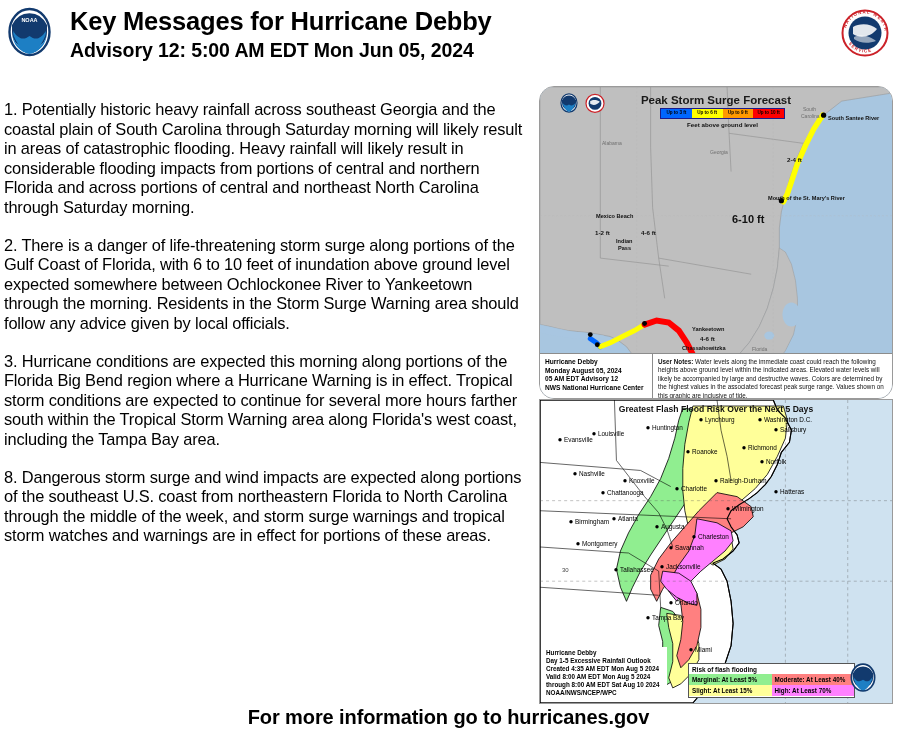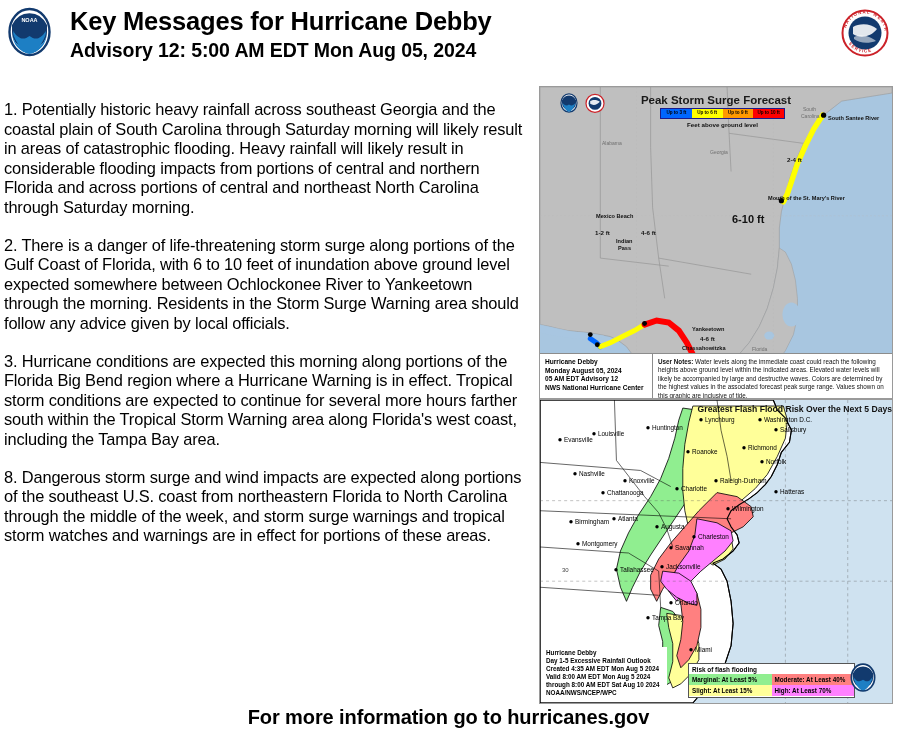--- a/index.html
+++ b/index.html
@@ -77,21 +77,21 @@
     letter-spacing: -0.1px;
   }
 
   
   .map-panel {
     position: absolute;
     border: 1px solid #9a9a9a;
     overflow: hidden;
     background: #ffffff;
   }
-  #surge-map  { left: 539px; top: 86px;  width: 352px; height: 311px; }
+  #surge-map  { left: 539px; top: 86px;  width: 352px; height: 311px; border-radius: 15px; }
   #flood-map  { left: 539px; top: 399px; width: 352px; height: 303px; }
 
   
   .map-canvas {
     position: absolute;
     left: 0; top: 0;
     width: 100%;
     height: 100%;
   }
   .map-svg { display: block; width: 100%; height: 100%; }
@@ -168,21 +168,21 @@
     line-height: 8.4px;
     color: #111;
   }
   #surge-caption-right b { font-weight: bold; }
 
   
   #flood-title {
     position: absolute;
     left: 0; top: 4px;
     width: 352px;
-    text-align: right;
+    text-align: center;
     font-size: 8.6px;
     font-weight: bold;
     color: #111;
     z-index: 6;
   }
   #flood-caption {
     position: absolute;
     left: 3px; bottom: 4px;
     width: 124px;
     background: #ffffff;
@@ -246,21 +246,21 @@
       <text x="23.5" y="15" font-family="'Liberation Sans',sans-serif" font-size="5.5" font-weight="bold" fill="#ffffff" text-anchor="middle">NOAA</text>
       <path d="M 6 25 A 17.5 17.5 0 0 0 41 25 A 17.5 21 0 0 1 6 25 Z" fill="#1d7fc4"></path>
       <path d="M 6.5 25 A 17 18 0 0 0 40.5 25 A 17 21 0 0 1 6.5 25 Z" fill="#1d7fc4"></path>
       <path d="M 7 24 A 17 18 0 0 0 40 24 L 40 26 A 17 20 0 0 1 7 26 Z" fill="#1d7fc4"></path>
       <path d="M 7 24 C 10 38, 18 47, 23.5 47 C 29 47, 37 38, 40 24 C 34 33, 29 33, 23.5 29 C 18 33, 13 33, 7 24 Z" fill="#1d7fc4"></path>
     </svg>
   </div>
 
   <div id="title-block">
     <div id="main-title">Key Messages for Hurricane Debby</div>
-    <div id="sub-title">Advisory 12: 5:00 AM EDT Mon Aug 05, 2024</div>
+    <div id="sub-title">Advisory 12: 5:00 AM EDT Mon Jun 05, 2024</div>
   </div>
 
   <div id="nws-logo">
     <svg viewBox="0 0 50 55" width="50" height="55">
       <circle cx="25" cy="26" r="22.5" fill="#ffffff" stroke="#cc2229" stroke-width="2"></circle>
       <circle cx="25" cy="26" r="16.5" fill="#123a6e"></circle>
       <path d="M 13 20 C 19 16, 31 16, 37 22 C 31 30, 20 32, 13 27 Z" fill="#ffffff" opacity="0.88"></path>
       <path d="M 14 30 C 22 26, 30 30, 36 34 C 28 37, 19 36, 14 32 Z" fill="#ffffff" opacity="0.55"></path>
       <path id="nwsarc1" d="M 25 26 m -19.5 0 a 19.5 19.5 0 1 1 39 0" fill="none"></path>
       <text font-family="'Liberation Sans',sans-serif" font-size="4.4" font-weight="bold" fill="#cc2229" letter-spacing="1.1">

